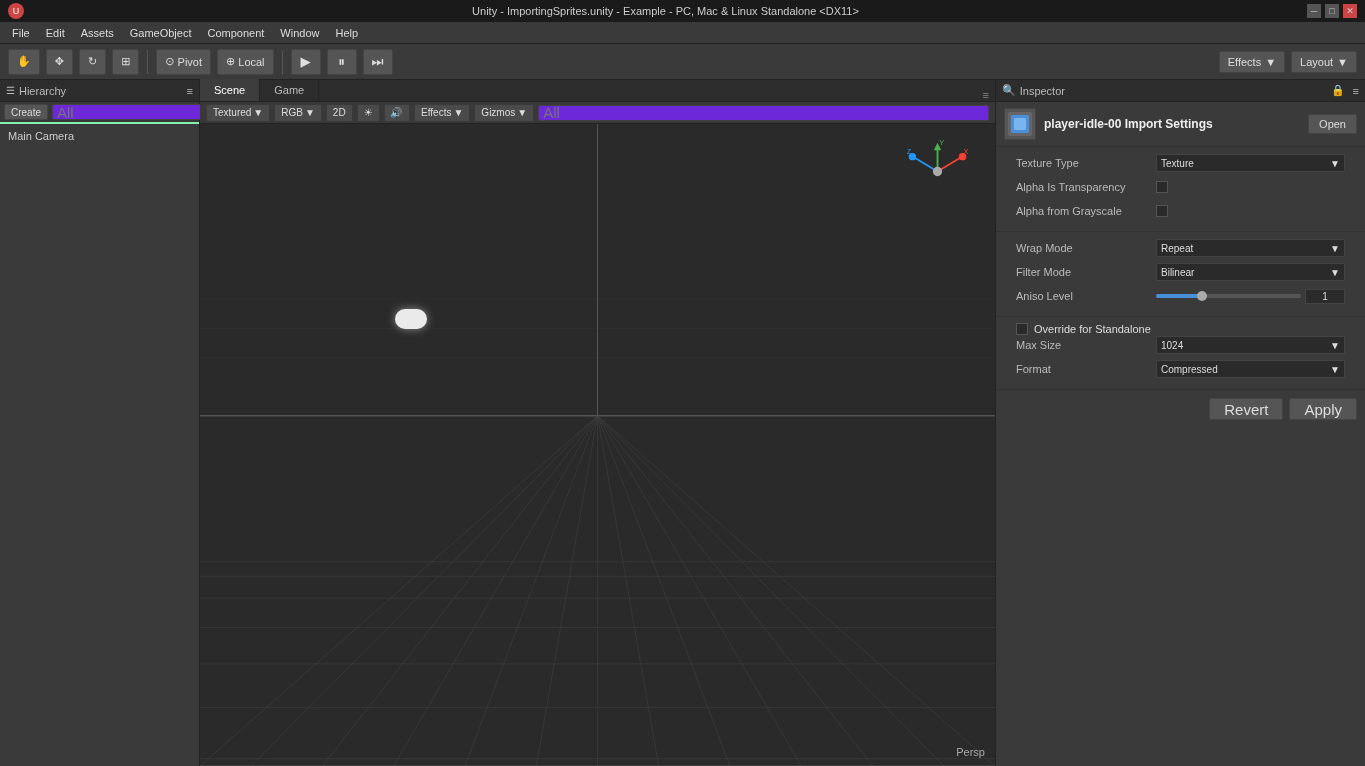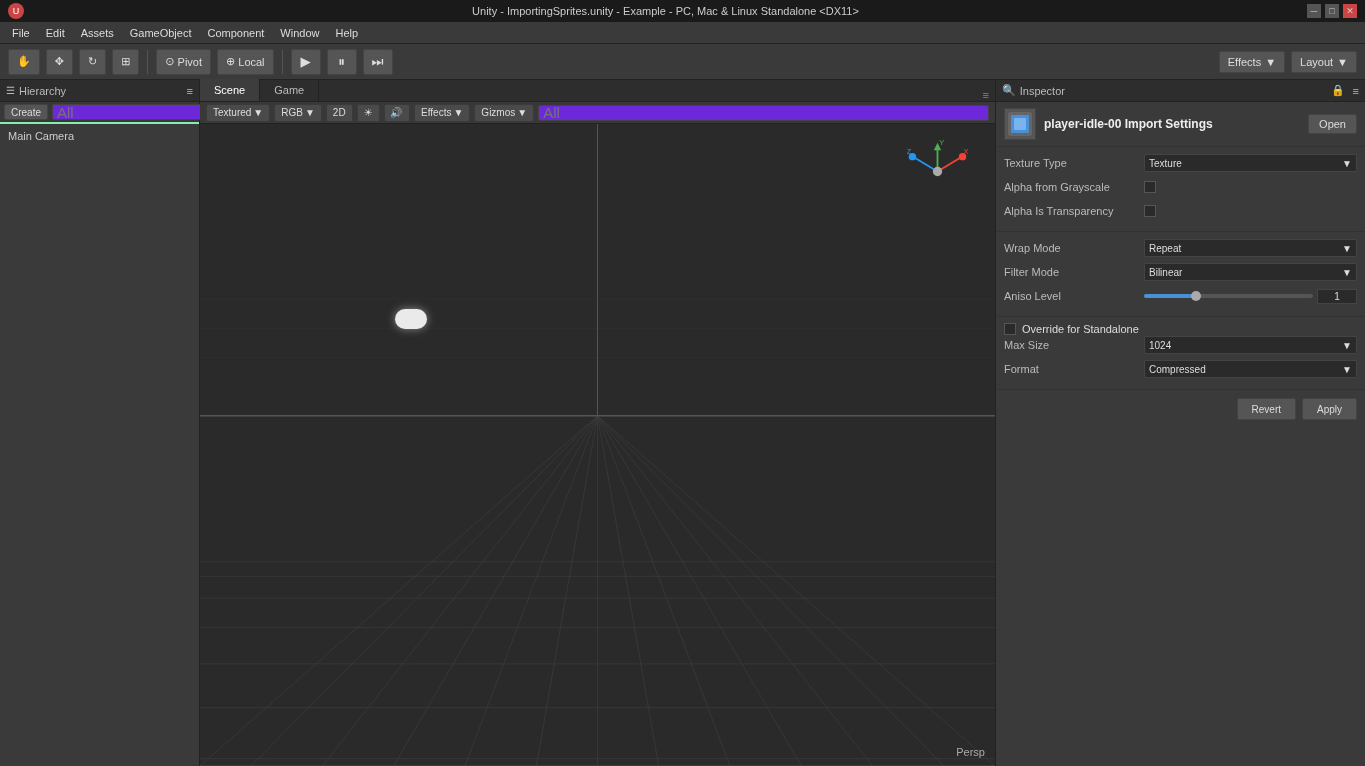--- a/index.html
+++ b/index.html
@@ -48,21 +48,21 @@
     .scene-view { flex: 1; background: #1a1a1a; position: relative; overflow: hidden; }
 
     
     #inspector { width: 370px; min-width: 370px; background: #3a3a3a; border-left: 1px solid #222; display: flex; flex-direction: column; overflow-y: auto; }
     .inspector-header { height: 22px; background: #2d2d2d; display: flex; align-items: center; padding: 0 6px; border-bottom: 1px solid #222; font-size: 11px; color: #bbb; gap: 4px; }
     .inspector-title-row { display: flex; align-items: center; padding: 6px 8px; gap: 8px; border-bottom: 1px solid #333; }
     .asset-icon { width: 32px; height: 32px; background: #555; border: 1px solid #444; display: flex; align-items: center; justify-content: center; font-size: 18px; }
     .asset-title { flex: 1; font-size: 12px; color: #eee; font-weight: bold; }
     .open-btn { height: 20px; padding: 0 10px; background: #555; border: 1px solid #444; color: #ddd; font-size: 11px; cursor: pointer; border-radius: 2px; }
 
-    .inspector-section { padding: 6px 8px; border-bottom: 1px solid #333; }
+    .inspector-section { padding: 6px 20px; border-bottom: 1px solid #333; }
     .inspector-row { display: flex; align-items: center; margin-bottom: 4px; min-height: 20px; }
     .inspector-label { width: 140px; color: #bbb; font-size: 11px; flex-shrink: 0; }
     .inspector-value { flex: 1; }
     .inspector-dropdown { height: 18px; width: 100%; background: #2a2a2a; border: 1px solid #444; color: #ddd; font-size: 10px; padding: 0 4px; cursor: pointer; display: flex; align-items: center; justify-content: space-between; border-radius: 1px; }
     .inspector-checkbox { width: 12px; height: 12px; background: #2a2a2a; border: 1px solid #555; cursor: pointer; }
     .inspector-slider-row { display: flex; align-items: center; gap: 4px; }
     .inspector-slider { flex: 1; height: 4px; background: #555; border-radius: 2px; position: relative; }
     .inspector-slider-fill { height: 100%; background: #4a90d9; border-radius: 2px; width: 30%; }
     .inspector-slider-thumb { width: 10px; height: 10px; background: #aaa; border-radius: 50%; position: absolute; top: -3px; left: 28%; cursor: pointer; }
     .inspector-num { width: 40px; background: #2a2a2a; border: 1px solid #444; color: #ddd; font-size: 10px; padding: 1px 3px; text-align: center; }
@@ -72,21 +72,21 @@
     .platform-btn { width: 24px; height: 24px; background: #4a4a4a; border: 1px solid #555; cursor: pointer; display: flex; align-items: center; justify-content: center; font-size: 11px; color: #ddd; border-radius: 2px; }
     .platform-btn.active { background: #6a9fd8; border-color: #4a7db0; }
     .platform-label { color: #bbb; font-size: 11px; margin-right: 8px; }
 
     
     .override-row { display: flex; align-items: center; gap: 6px; }
     .override-cb { width: 12px; height: 12px; background: #2a2a2a; border: 1px solid #555; cursor: pointer; }
 
     
     .action-buttons { display: flex; justify-content: flex-end; gap: 6px; padding: 8px; }
-    .revert-btn, .apply-btn { height: 22px; padding: 0 14px; background: #555; border: 1px solid #444; color: #ddd; font-size: 10px; cursor: pointer; border-radius: 2px; }
+    .revert-btn, .apply-btn { height: 22px; padding: 0 14px; background: #555; border: 1px solid #444; color: #ddd; font-size: 15px; cursor: pointer; border-radius: 2px; }
 
     
     .scene-bg { width: 100%; height: 100%; }
 
     
     ::-webkit-scrollbar { width: 8px; height: 8px; }
     ::-webkit-scrollbar-track { background: #2a2a2a; }
     ::-webkit-scrollbar-thumb { background: #555; border-radius: 4px; }
 
     .gizmo { position: absolute; top: 20px; right: 30px; width: 70px; height: 70px; }
@@ -289,27 +289,27 @@
       <div class="inspector-row">
         <div class="inspector-label">Texture Type</div>
         <div class="inspector-value">
           <div class="inspector-dropdown">
             <span>Texture</span>
             <span>▼</span>
           </div>
         </div>
       </div>
       <div class="inspector-row">
+        <div class="inspector-label">Alpha Is Transparency</div>
+        <div class="inspector-value">
+          <div class="inspector-checkbox"></div>
+        </div>
+      </div>
+      <div class="inspector-row">
         <div class="inspector-label">Alpha from Grayscale</div>
-        <div class="inspector-value">
-          <div class="inspector-checkbox"></div>
-        </div>
-      </div>
-      <div class="inspector-row">
-        <div class="inspector-label">Alpha Is Transparency</div>
         <div class="inspector-value">
           <div class="inspector-checkbox"></div>
         </div>
       </div>
     </div>
 
     <div class="inspector-section">
       <div class="inspector-row">
         <div class="inspector-label">Wrap Mode</div>
         <div class="inspector-value">

